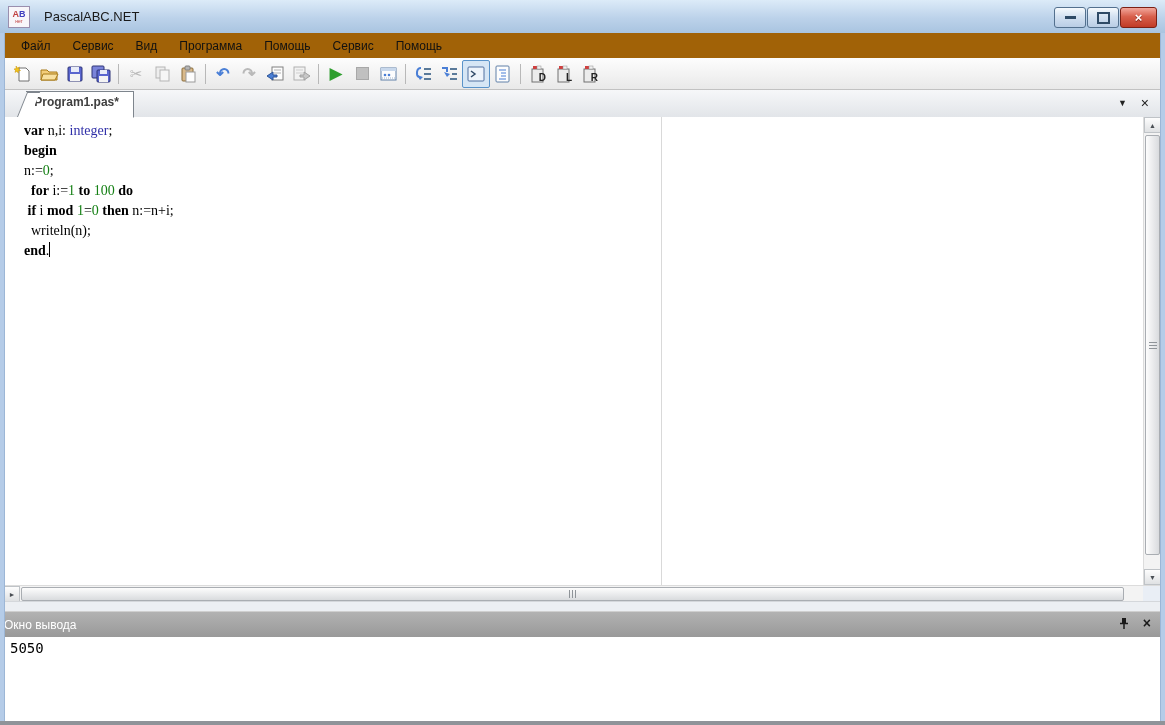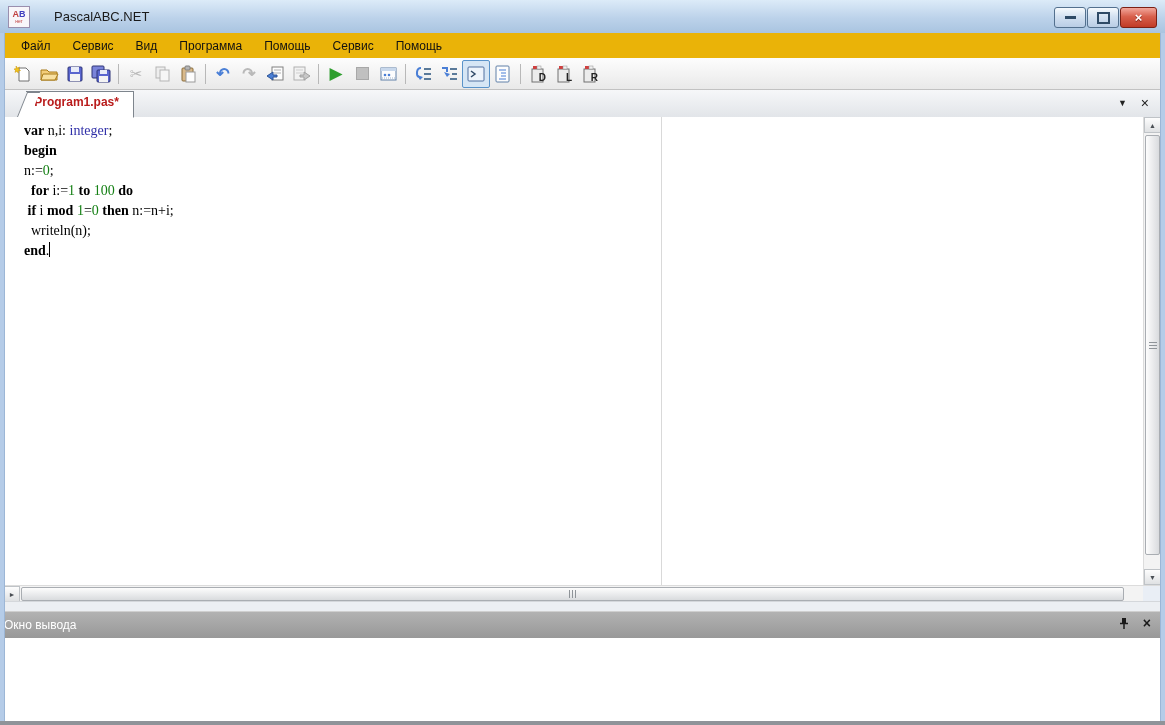--- a/index.html
+++ b/index.html
@@ -6,37 +6,37 @@
   .app{position:relative;width:1165px;height:725px;background:#fff;overflow:hidden;
        font-family:"Liberation Sans",sans-serif;}
   
   .titlebar{position:absolute;top:0;left:0;right:0;height:33px;
     background:linear-gradient(#dcebf8,#bcd2ea 55%,#a9c4e0);
     border-bottom:1px solid #8fa8c4;display:flex;align-items:center;}
   .side-border{position:absolute;top:33px;bottom:0;width:4px;background:#b5cce8;z-index:5;}
   .side-border.left{left:0;border-right:1px solid #9cb6d6;}
   .side-border.right{right:0;border-left:1px solid #9cb6d6;}
   .bottom-border{position:absolute;left:0;right:0;bottom:0;height:4px;background:#8f9399;z-index:6;}
-  .app-icon{width:20px;height:20px;margin:0 24px 0 8px;background:#f8f6fa;border:1px solid #9a8fae;
+  .app-icon{width:20px;height:20px;margin:0 14px 0 8px;background:#f8f6fa;border:1px solid #9a8fae;
     display:flex;flex-direction:column;align-items:center;justify-content:center;line-height:1;}
   .app-icon .ab{font-size:9px;font-weight:bold;color:#4040c0;}
   .app-icon .ab b{color:#c04040;}
   .app-icon .net{font-size:5px;color:#c04040;}
   .title-text{font-size:13px;color:#1a1a1a;}
   .win-controls{position:absolute;right:8px;top:7px;display:flex;gap:1px;}
   .win-btn{width:30px;height:19px;border:1px solid #53708e;border-radius:3px;
     background:linear-gradient(#f6fafd,#d3e1f1 45%,#b9cde5);
     display:flex;align-items:center;justify-content:center;cursor:default;}
   .win-btn .dash{width:11px;height:3px;background:#2e4a66;}
   .win-btn .sq{width:9px;height:8px;border:2px solid #2e4a66;background:transparent;}
   .win-btn.close{width:35px;border-color:#7c2014;
     background:linear-gradient(#f2a79c,#d8604c 45%,#c13b26);}
   .win-btn.close span{color:#fff;font-weight:bold;font-size:13px;line-height:1;text-shadow:0 1px 1px #7c2014;}
   
-  .menubar{position:absolute;top:33px;left:4px;right:4px;height:25px;background:#eab308;
+  .menubar{position:absolute;top:33px;left:4px;right:4px;height:25px;background:#a16207;
     display:flex;align-items:center;font-size:12px;color:#111;}
   .menu-item{padding:4px 11px;cursor:default;}
   .menu-item:first-child{margin-left:6px;}
   
   .toolbar{position:absolute;top:58px;left:4px;right:4px;height:32px;
     background:linear-gradient(#fdfdfd,#e9e9e9);border-bottom:1px solid #c2c2c2;
     display:flex;align-items:center;padding-left:6px;box-sizing:border-box;}
   .tb-icon{width:26px;height:26px;display:flex;align-items:center;justify-content:center;
     font-size:15px;cursor:default;}
   .tb-sep{width:1px;height:20px;background:#b8b8b8;margin:0 4px;}
@@ -48,21 +48,21 @@
   .stop-sq{width:11px;height:11px;background:#c0c0c0;border:1px solid #a8a8a8;}
   .tb-active{border:1px solid #5a93c9;background:#d6e6f5;border-radius:2px;}
   .doc-letter{position:absolute;right:1px;bottom:0;font-size:10px;font-weight:bold;color:#222;}
   .doc-icon{position:relative;width:18px;height:18px;}
   
   .tabbar{position:absolute;top:90px;left:4px;right:4px;height:27px;
     background:linear-gradient(#f6f7f9,#e2e5e9);border-bottom:1px solid #8a9098;
     display:flex;align-items:flex-end;}
   .tab{position:relative;margin-left:22px;margin-bottom:-1px;height:22px;background:#fff;
     border:1px solid #7e858d;border-bottom:1px solid #fff;border-left:none;
-    padding:3px 14px 0 4px;font-size:12px;font-weight:bold;color:#b91c1c;z-index:2;}
+    padding:3px 14px 0 4px;font-size:12px;font-weight:bold;color:#404040;z-index:2;}
   .tab::before{content:"";position:absolute;left:-9px;top:0;bottom:0;width:12px;background:#fff;
     border-left:1px solid #7e858d;border-top:1px solid #7e858d;
     transform:skewX(-22deg);transform-origin:bottom left;}
   .tab-controls{position:absolute;right:12px;top:6px;display:flex;gap:14px;align-items:center;}
   .tab-drop{font-size:9px;color:#222;}
   .tab-close{font-size:14px;color:#222;line-height:1;}
   
   .editor{position:absolute;top:117px;left:4px;right:4px;height:468px;background:#fff;overflow:hidden;}
   .code{position:absolute;top:4px;left:20px;right:22px;
     font-family:Liberation Serif, serif;font-size:14px;line-height:20px;
@@ -343,14 +343,17 @@
     <span class="out-title">Окно вывода</span>
     <div class="out-controls">
       <svg width="12" height="13">
           <rect x="4" y="1" width="4" height="5" fill="#1a1a1a"></rect>
           <line x1="2" y1="6.5" x2="10" y2="6.5" stroke="#1a1a1a" stroke-width="1.5"></line>
           <line x1="6" y1="7" x2="6" y2="12" stroke="#1a1a1a" stroke-width="1.5"></line>
         </svg>
       <span class="out-close">×</span>
     </div>
   </div>
+  <div class="out-body">
+    <span>5050</span>
+  </div>
 
 </div>
 
 </body></html>

